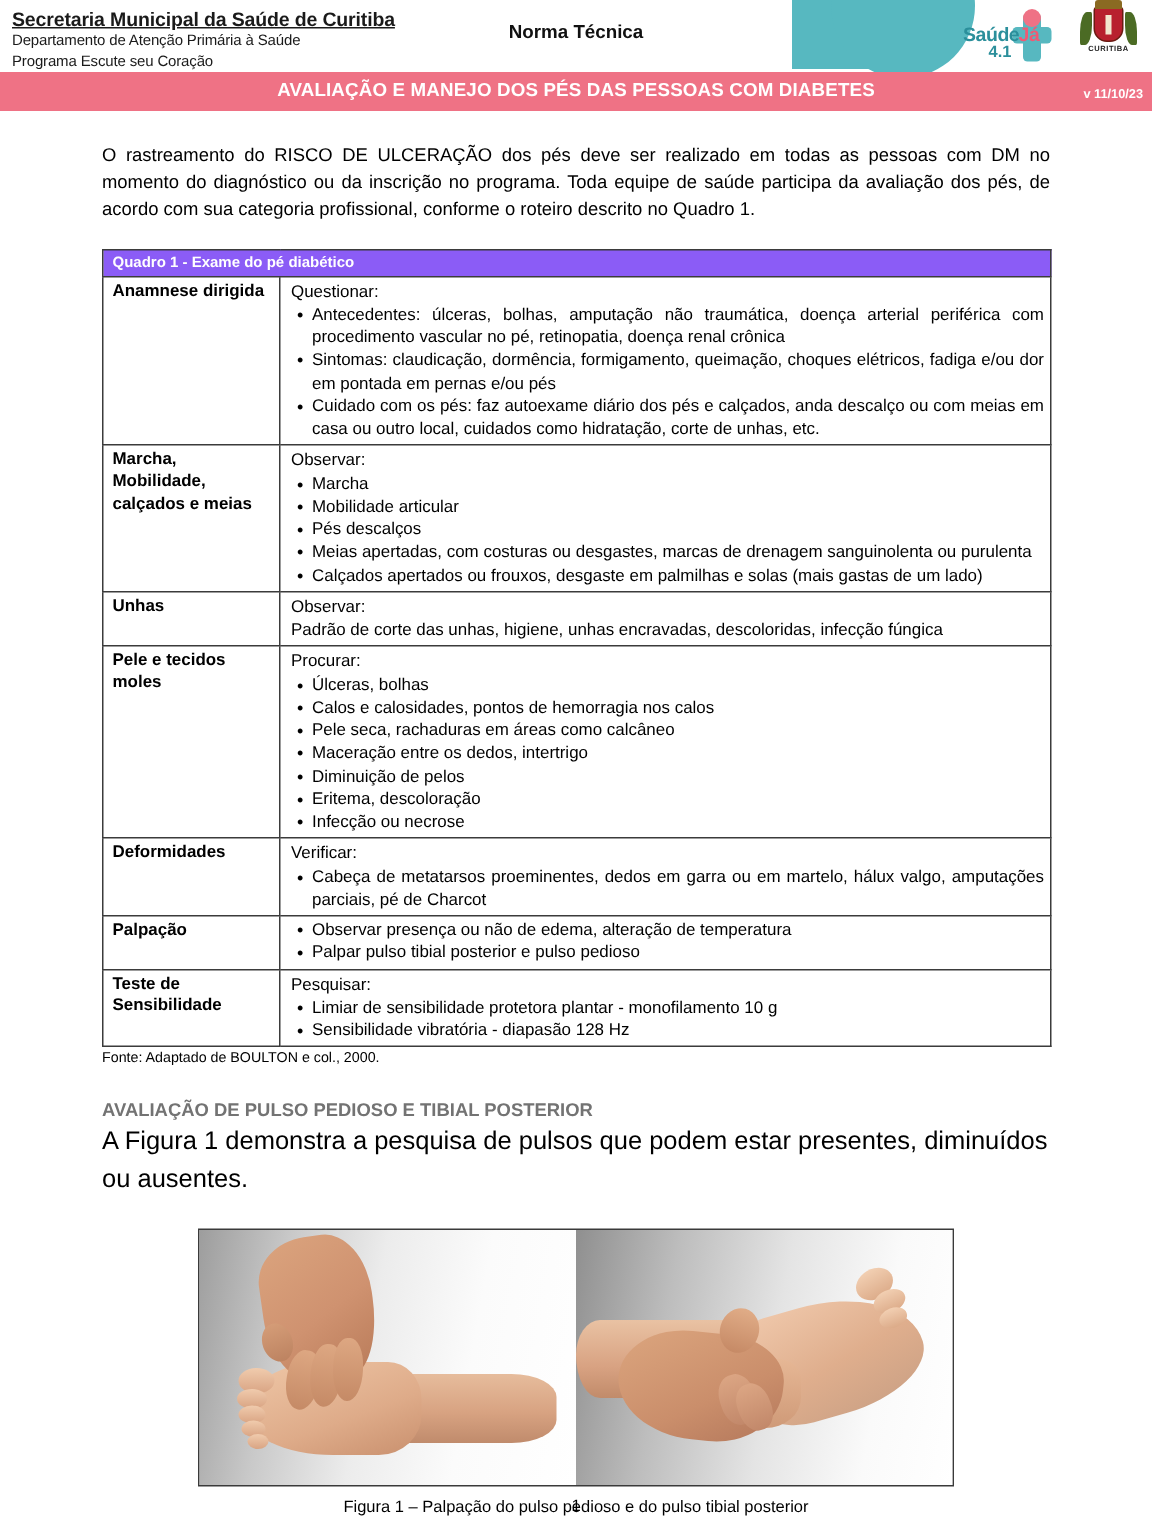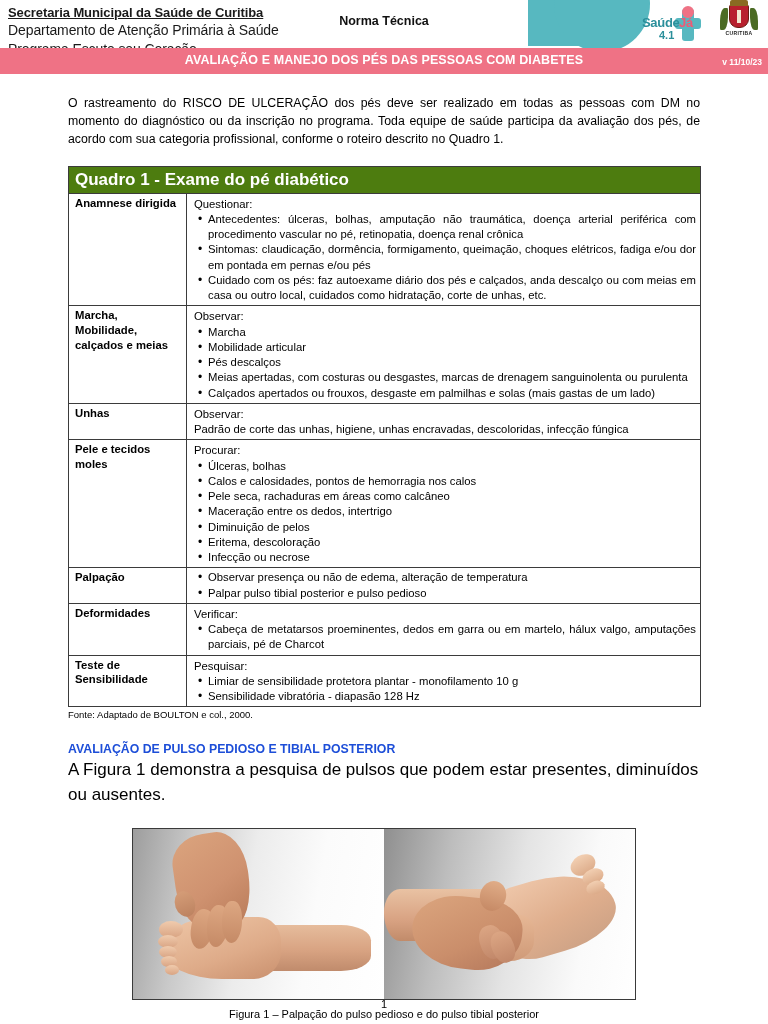--- a/index.html
+++ b/index.html
@@ -46,21 +46,21 @@
     line-height: 1.33;
   }
   .header-line1 {
     font-size: 13px;
     font-weight: bold;
     color: #1a1a1a;
     letter-spacing: -0.1px;
     text-decoration: underline;
   }
   .header-line2, .header-line3 {
-    font-size: 14px;
+    font-size: 10px;
     color: #1a1a1a;
     letter-spacing: -0.1px;
   }
   .header-center {
     position: absolute;
     left: 0;
     right: 0;
     top: 14px;
     text-align: center;
     font-size: 12.5px;
@@ -227,23 +227,23 @@
     width: 632px;
     border-collapse: collapse;
     table-layout: fixed;
   }
   table.quadro td, table.quadro th {
     border: 1px solid #3b3b3b;
     vertical-align: top;
     padding: 2px 4px;
   }
   .q-title-cell {
-    background: #4d7c0f;
+    background: #8b5cf6;
     color: #ffffff;
-    font-size: 17px;
+    font-size: 10px;
     font-weight: bold;
     padding: 3px 6px !important;
     height: 17px;
   }
   .q-head {
     font-size: 11.5px;
     font-weight: bold;
     text-align: center;
     padding: 3px 4px !important;
     vertical-align: middle !important;
@@ -289,21 +289,21 @@
     font-size: 9.5px;
     margin-top: 2px;
     color: #000;
   }
 
   
   .section-title {
     margin-top: 22px;
     font-size: 12.3px;
     font-weight: bold;
-    color: #1d4ed8;
+    color: #737373;
   }
   .section-text {
     margin-top: 2px;
     font-size: 17px;
     line-height: 1.45;
   }
 
   
   .figure-wrap {
     margin-top: 20px;
@@ -540,34 +540,34 @@
               <li class="justify">Calos e calosidades, pontos de hemorragia nos calos</li>
               <li class="justify">Pele seca, rachaduras em áreas como calcâneo</li>
               <li class="justify">Maceração entre os dedos, intertrigo</li>
               <li class="justify">Diminuição de pelos</li>
               <li class="justify">Eritema, descoloração</li>
               <li class="justify">Infecção ou necrose</li>
             </ul>
           </td>
         </tr>
         <tr>
+          <td class="roteiro">Deformidades</td>
+          <td class="acao">
+            <span class="lead">Verificar:</span>
+            <ul class="tight">
+              <li class="justify">Cabeça de metatarsos proeminentes, dedos em garra ou em martelo, hálux valgo, amputações parciais, pé de Charcot</li>
+            </ul>
+          </td>
+        </tr>
+        <tr>
           <td class="roteiro">Palpação</td>
           <td class="acao">
             <ul class="tight">
               <li class="justify">Observar presença ou não de edema, alteração de temperatura</li>
               <li class="justify">Palpar pulso tibial posterior e pulso pedioso</li>
-            </ul>
-          </td>
-        </tr>
-        <tr>
-          <td class="roteiro">Deformidades</td>
-          <td class="acao">
-            <span class="lead">Verificar:</span>
-            <ul class="tight">
-              <li class="justify">Cabeça de metatarsos proeminentes, dedos em garra ou em martelo, hálux valgo, amputações parciais, pé de Charcot</li>
             </ul>
           </td>
         </tr>
         <tr>
           <td class="roteiro">Teste de Sensibilidade</td>
           <td class="acao">
             <span class="lead">Pesquisar:</span>
             <ul class="tight">
               <li class="justify">Limiar de sensibilidade protetora plantar - monofilamento 10 g</li>
               <li class="justify">Sensibilidade vibratória - diapasão 128 Hz</li>

